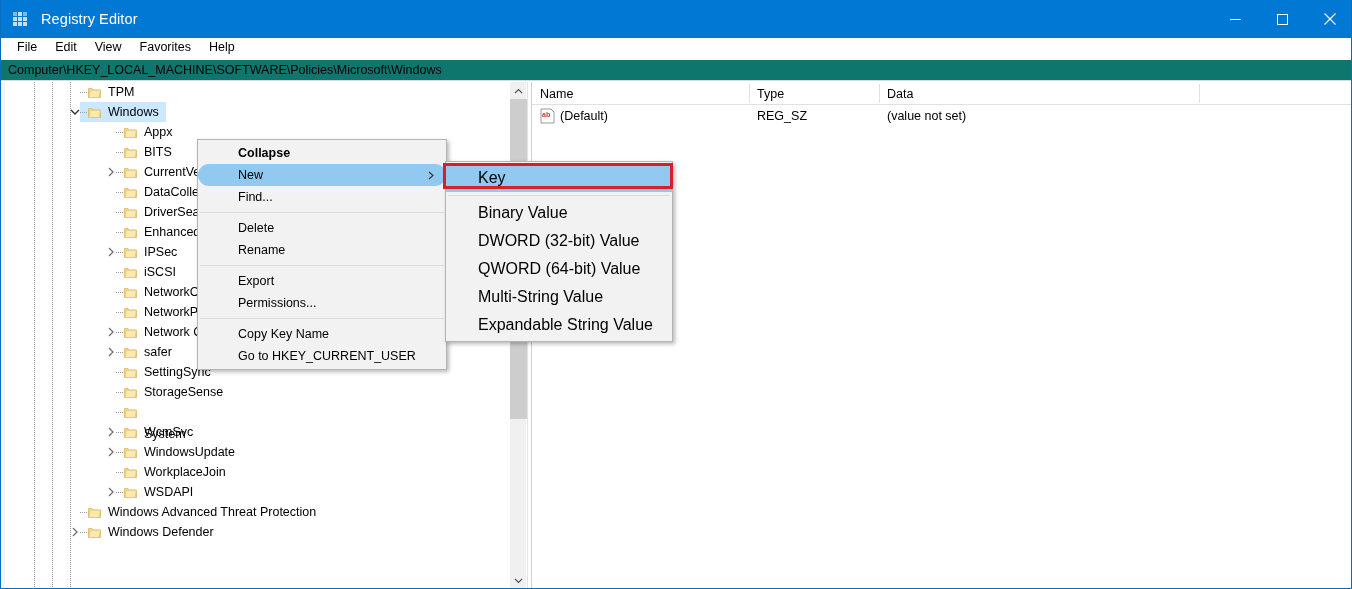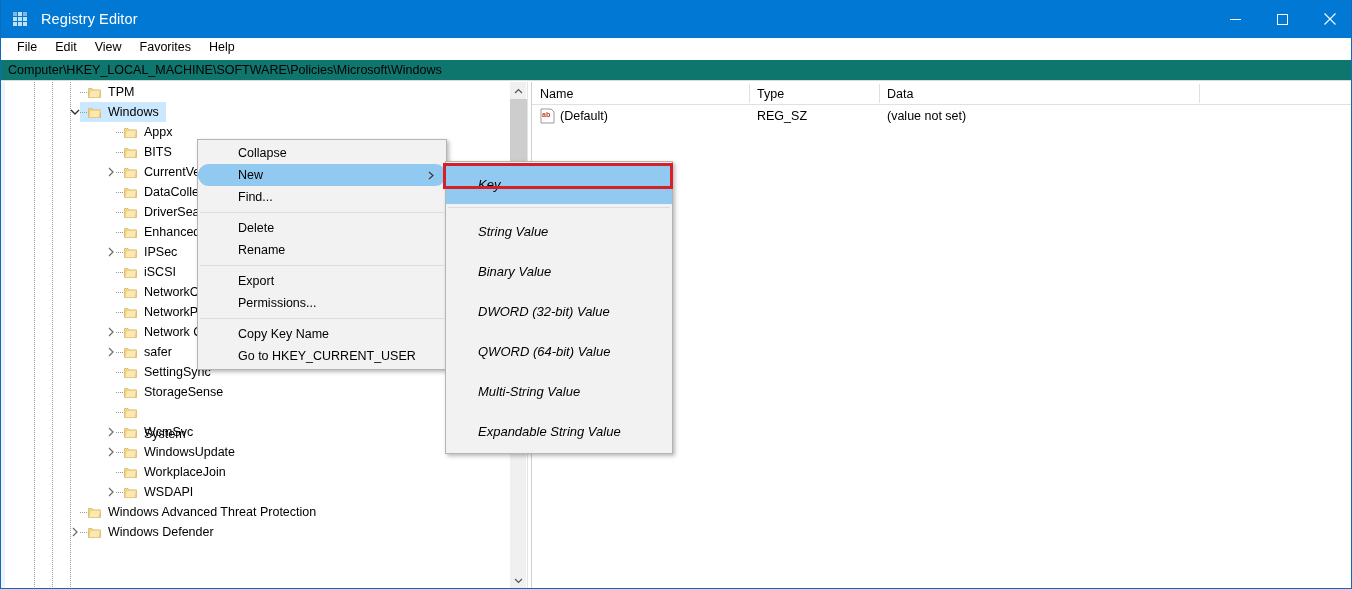--- a/index.html
+++ b/index.html
@@ -273,21 +273,21 @@
   }
   .ctxrow {
     position: relative;
     height: 22px;
     display: flex;
     align-items: center;
     font-size: 12.5px;
     color: #000000;
     padding-left: 40px;
   }
-  .ctxrow.bold { font-weight: normal; }
+  .ctxrow.bold { font-weight: bold; }
   .ctxrow.active {
     background: #91c9f0;
     border-radius: 11px;
   }
   .ctxarrow {
     position: absolute;
     right: 12px; top: 0; height: 22px;
     display: flex; align-items: center;
     color: #333;
   }
@@ -302,27 +302,26 @@
     position: absolute;
     left: 444px; top: 161px;
     width: 228px;
     background: #f2f2f2;
     border: 1px solid #b4b4b4;
     box-shadow: 2px 2px 4px rgba(0,0,0,0.28);
     padding: 2px 0;
     z-index: 60;
   }
   .subrow {
-    height: 40px;
+    height: 28px;
     display: flex;
     align-items: center;
-    font-size: 13px;
+    font-size: 16px;
     color: #000000;
     padding-left: 32px;
-    font-style: italic;
   }
   .subrow.active { background: #91c9f0; }
   .subsep {
     height: 1px;
     background: #dcdcdc;
     margin: 3px 2px;
   }
 
   
   .redbox {
@@ -753,23 +752,20 @@
       </div>
   </div>
 
   <div class="submenu">
     <div id="sub-items">
         <div class="subrow active">
           <span>Key</span>
         </div>
         <div class="subsep"></div>
         <div class="subrow">
-          <span>String Value</span>
-        </div>
-        <div class="subrow">
           <span>Binary Value</span>
         </div>
         <div class="subrow">
           <span>DWORD (32-bit) Value</span>
         </div>
         <div class="subrow">
           <span>QWORD (64-bit) Value</span>
         </div>
         <div class="subrow">
           <span>Multi-String Value</span>

